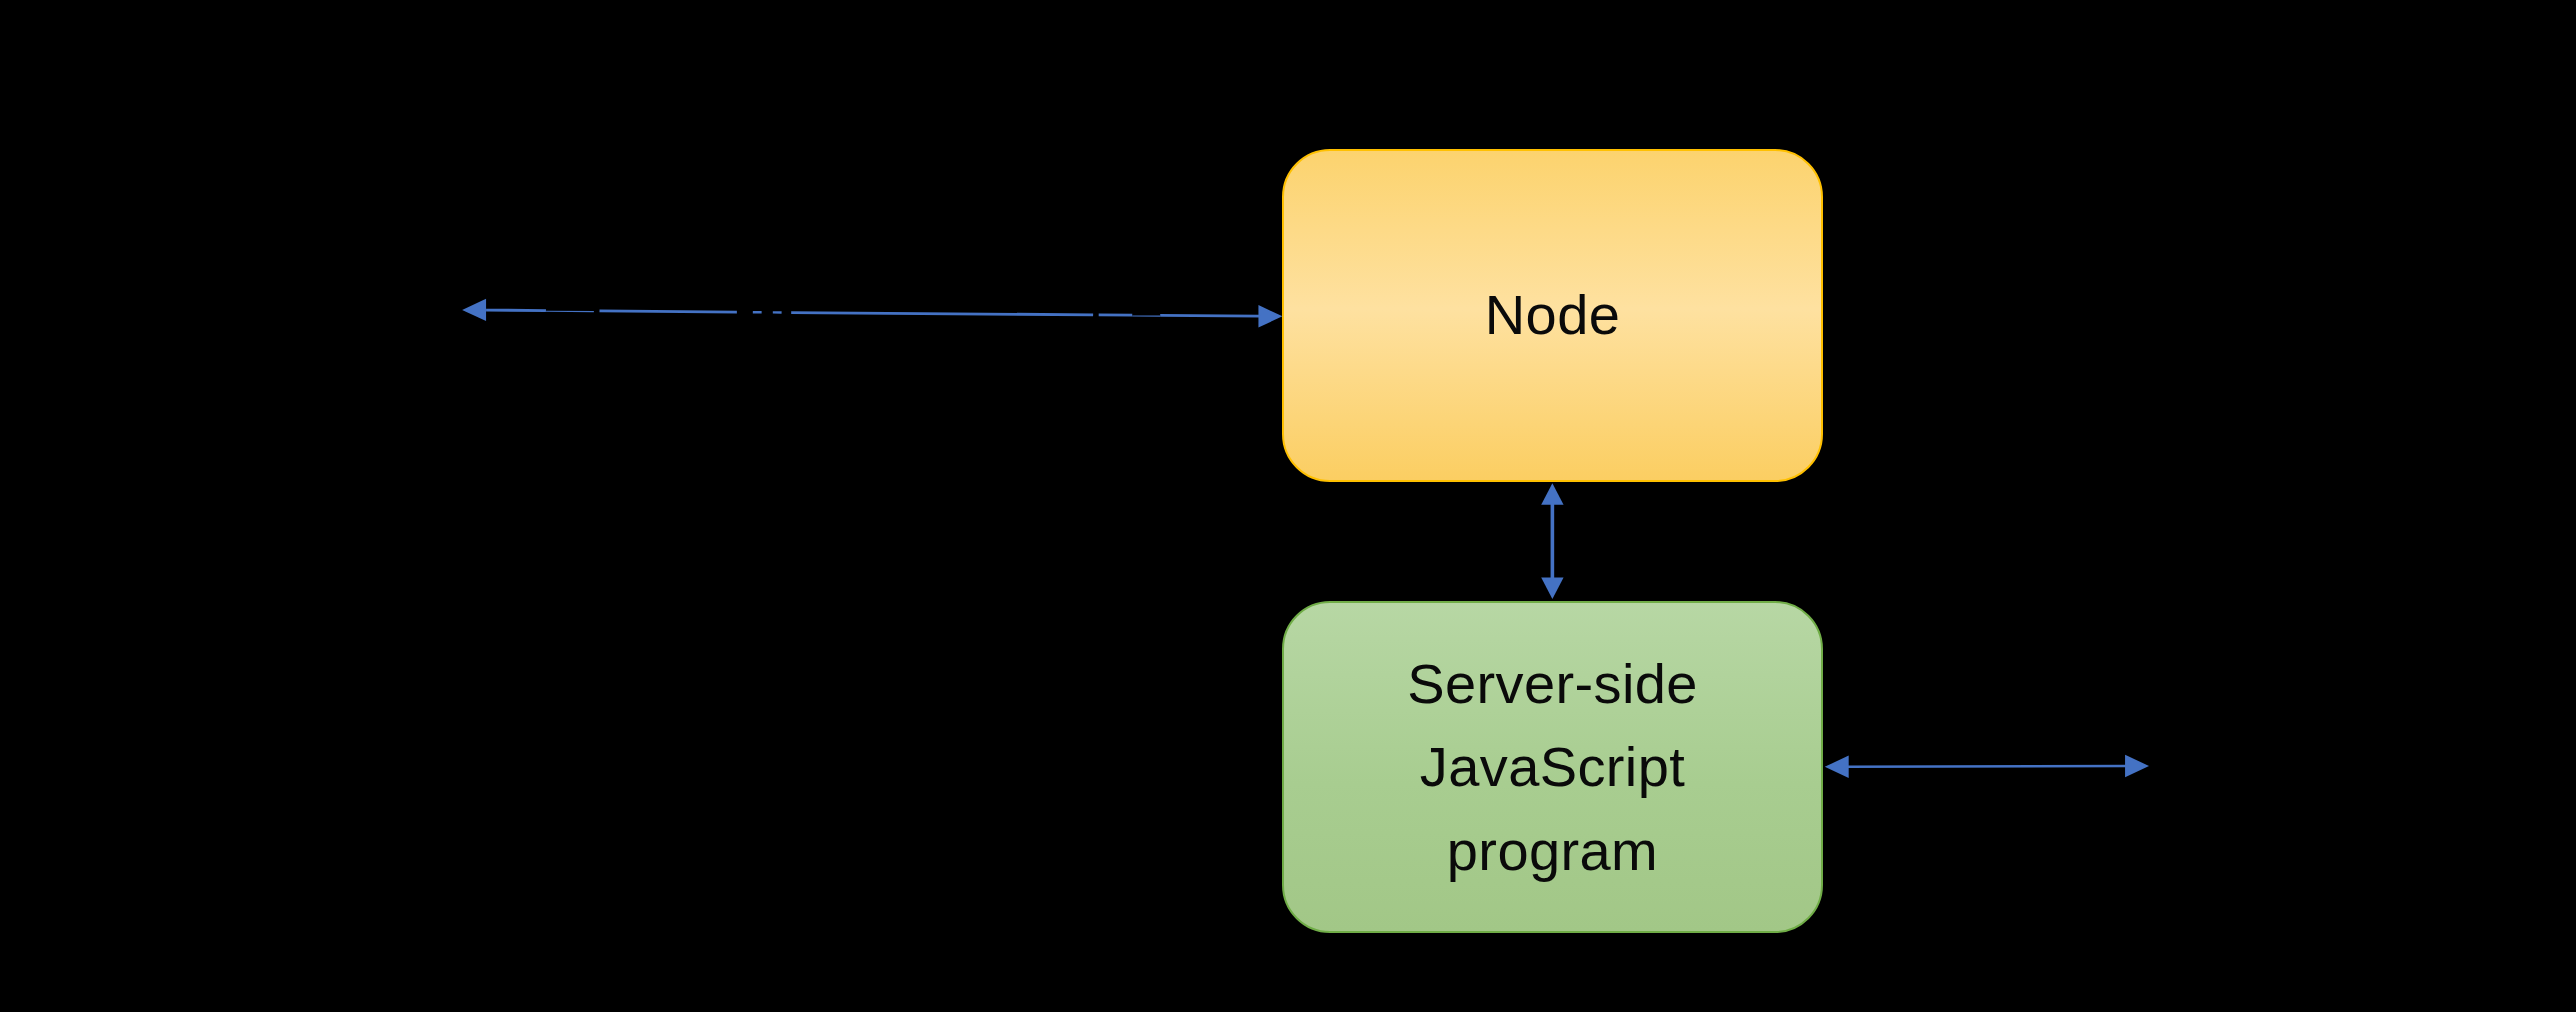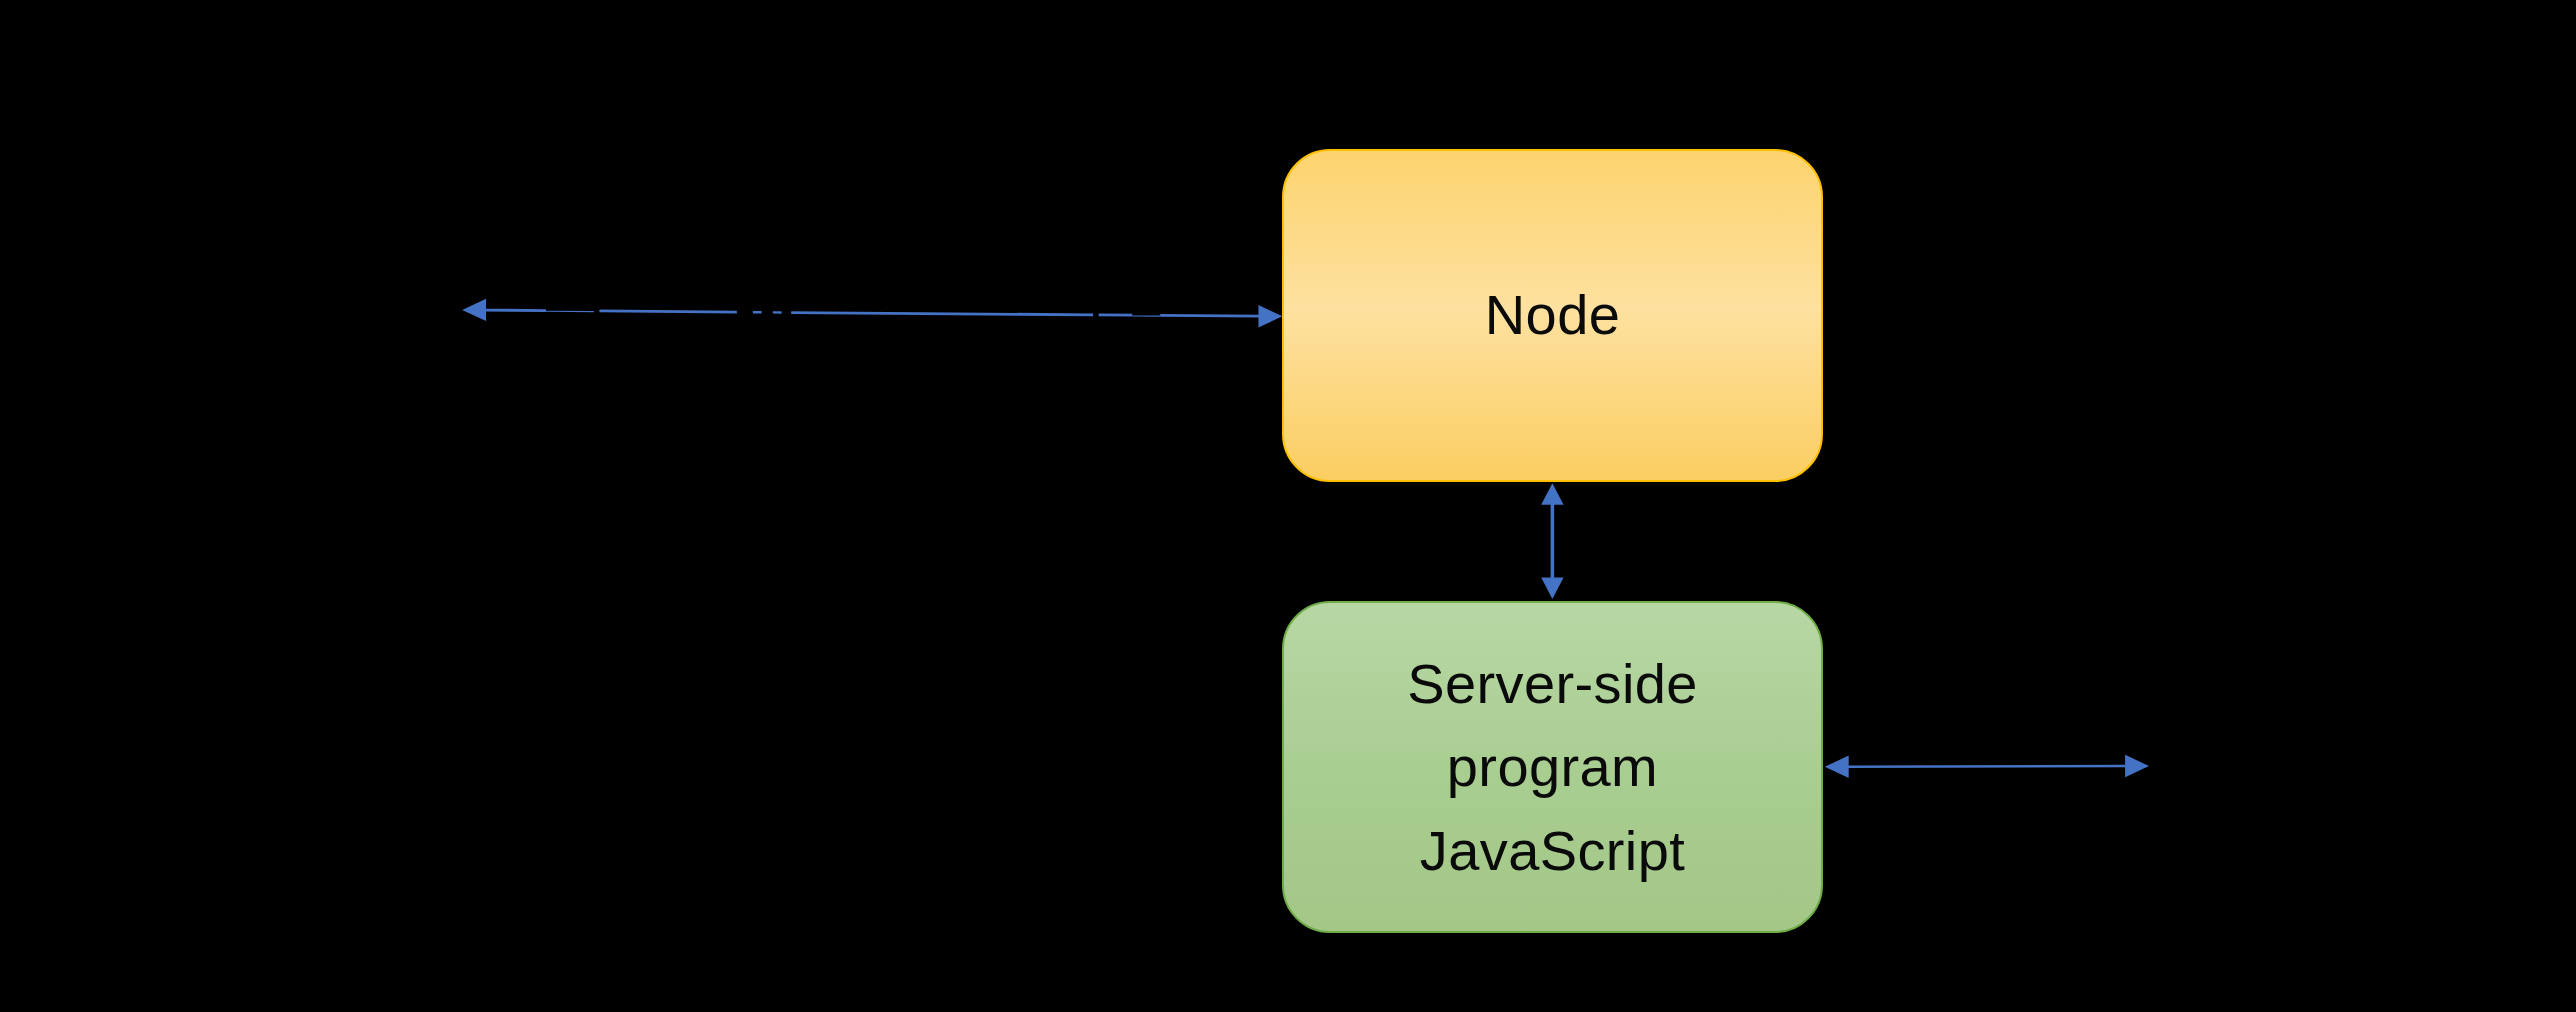--- a/index.html
+++ b/index.html
@@ -99,18 +99,18 @@
       <line x1="2310" y1="960" x2="2664" y2="959" stroke-width="3" fill="none"></line>
     </g>
   </svg>
 
   <div class="diagram-node node-webserver">
     <span class="node-line">Node</span>
   </div>
 
   <div class="diagram-node node-jsprogram">
     <span class="node-line">Server-side</span>
+    <span class="node-line">JavaScript</span>
     <span class="node-line">program</span>
-    <span class="node-line">JavaScript</span>
   </div>
 
 </div>
 
 
 </body></html>

